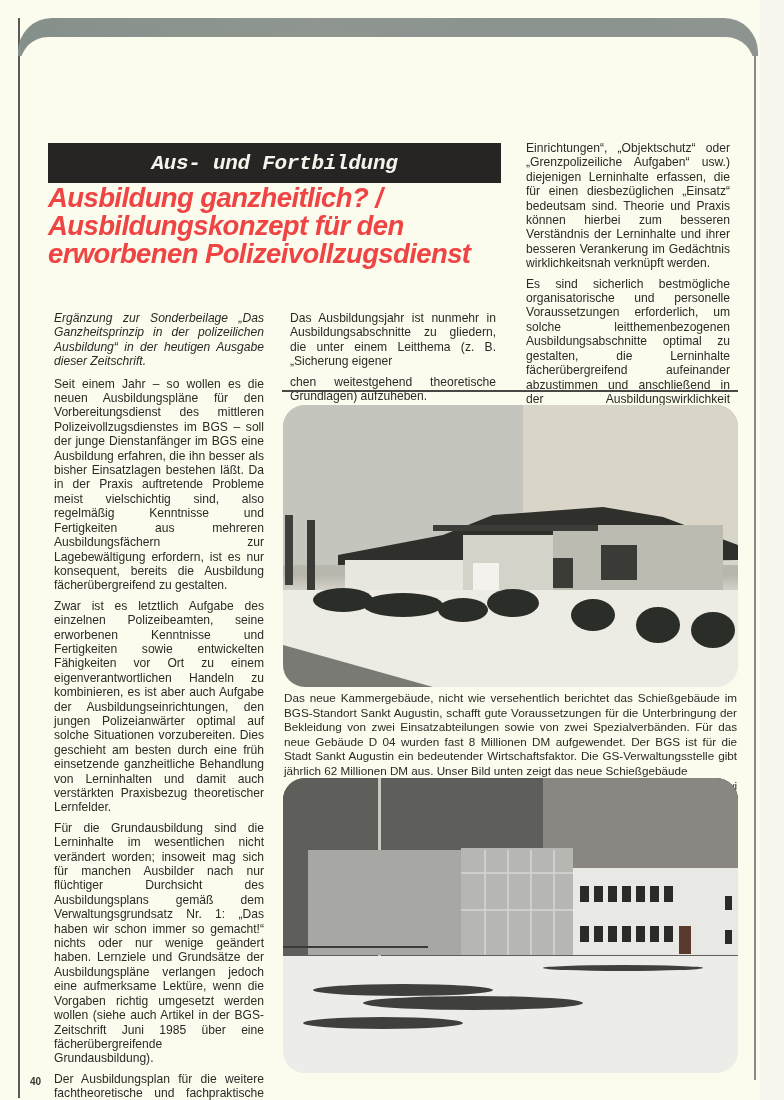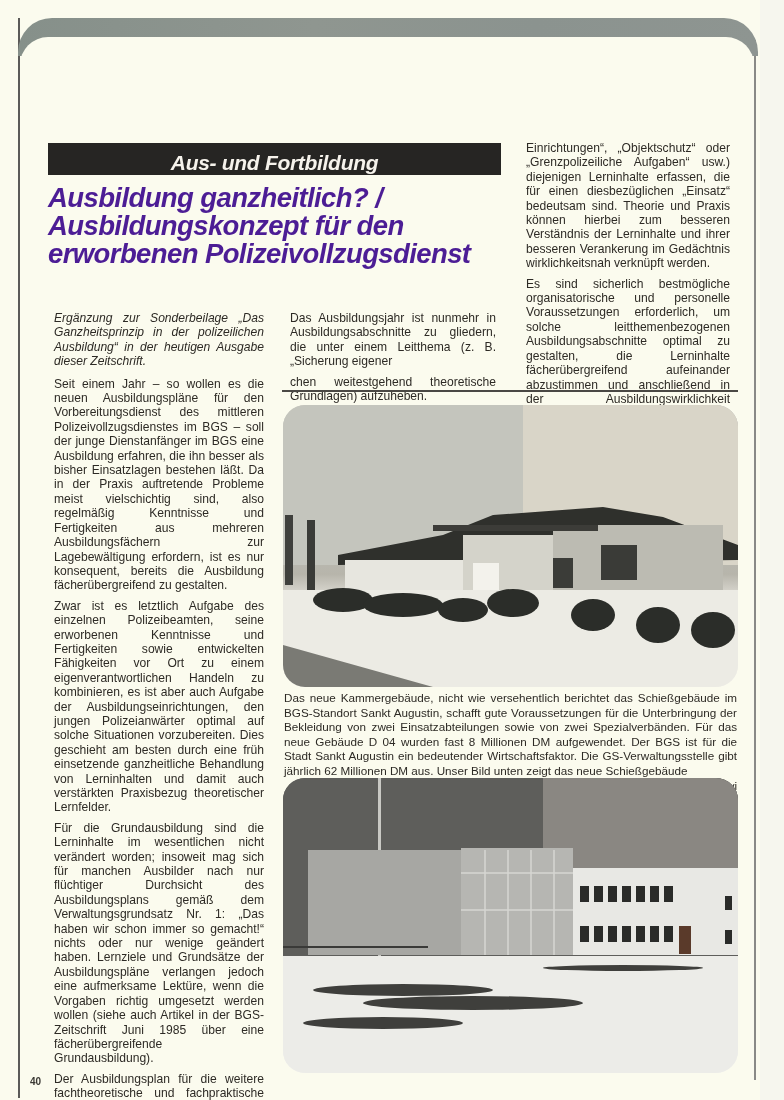--- a/index.html
+++ b/index.html
@@ -25,32 +25,32 @@
     position: absolute; left: 18px; top: 18px; width: 740px; height: 38px;
     background: linear-gradient(90deg,#86908a,#8f9690 40%,#8b938f 70%,#8e9591);
     border-top-left-radius: 34px; border-top-right-radius: 34px;
   }
   .top-band-inner {
     position: absolute; left: 20px; top: 37px; width: 734px; height: 60px;
     background: #fbfbee;
     border-top-left-radius: 28px; border-top-right-radius: 28px;
   }
   .section-bar {
-    position: absolute; left: 48px; top: 143px; width: 453px; height: 32px;
+    position: absolute; left: 48px; top: 143px; width: 453px; height: 40px;
     background: #262523;
-    display: flex; align-items: flex-end; justify-content: center;
+    display: flex; align-items: center; justify-content: center; font-family: Liberation Mono, monospace;
   }
   .section-bar span {
     color: #f6f3ec; font-weight: bold; font-style: italic; font-size: 21px;
     letter-spacing: -0.3px;
   }
   .headline {
     position: absolute; left: 48px; top: 184px; width: 460px;
     font-weight: bold; font-style: italic; font-size: 27.5px; line-height: 28px;
-    color: #4c1d95; letter-spacing: -0.6px;
+    color: #ef4444; letter-spacing: -0.6px;
     font-family: "Liberation Sans", sans-serif;
   }
   .headline div { white-space: nowrap; }
   .col {
     position: absolute; font-size: 12.1px; line-height: 14.4px; text-align: justify;
     color: #2d2a25;
   }
   .col p { margin: 6px; }
   .col1 { left: 48px; top: 305px; width: 222px; }
   .col2 { left: 284px; top: 305px; width: 218px; }

